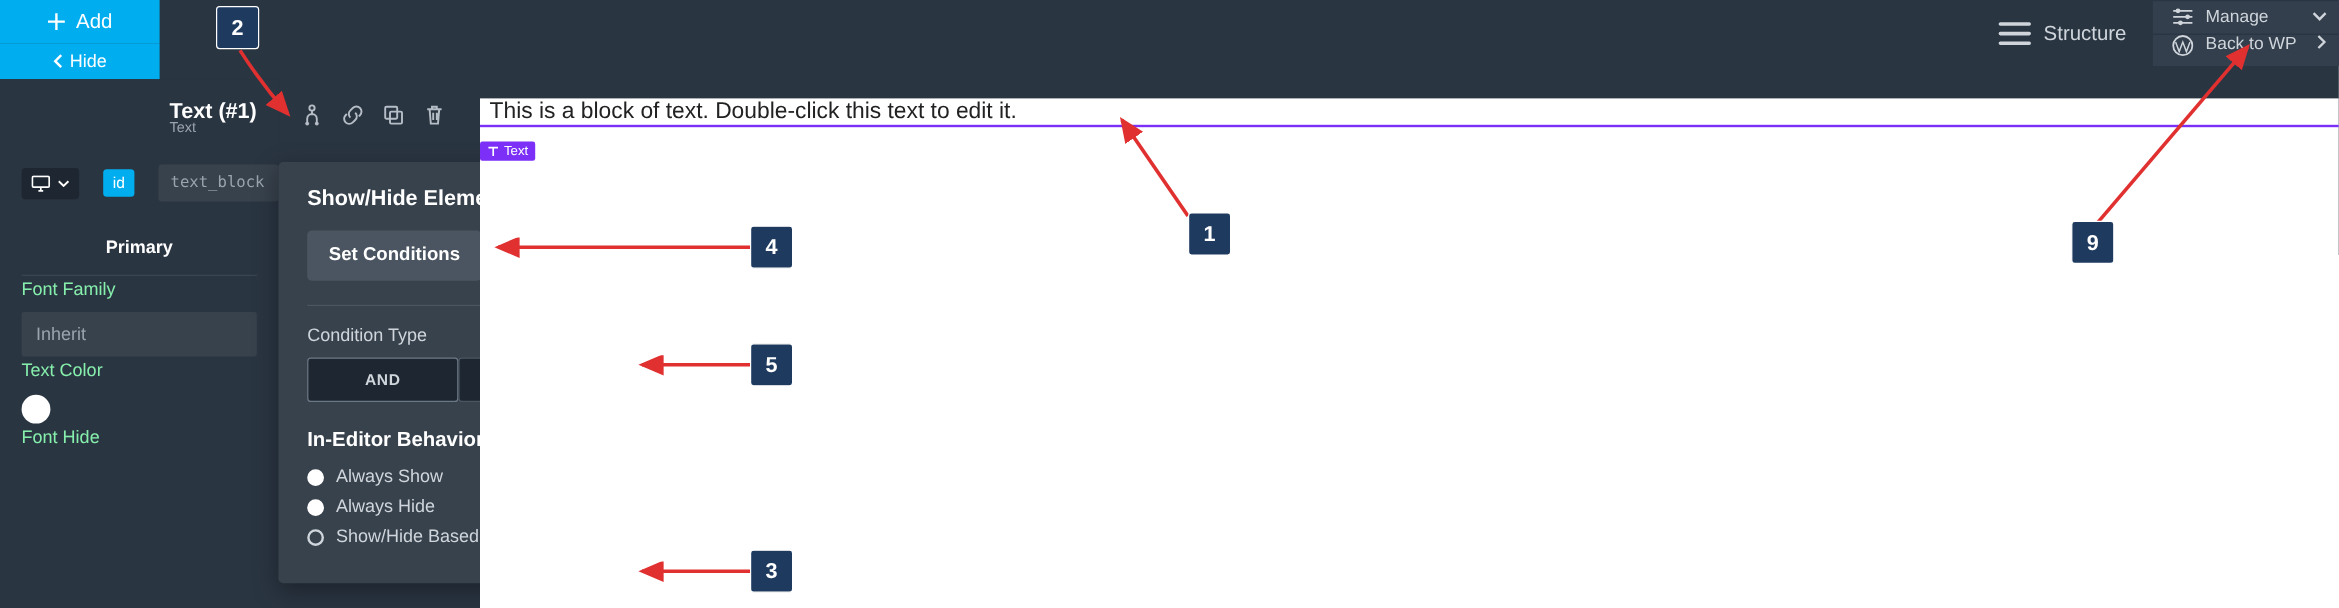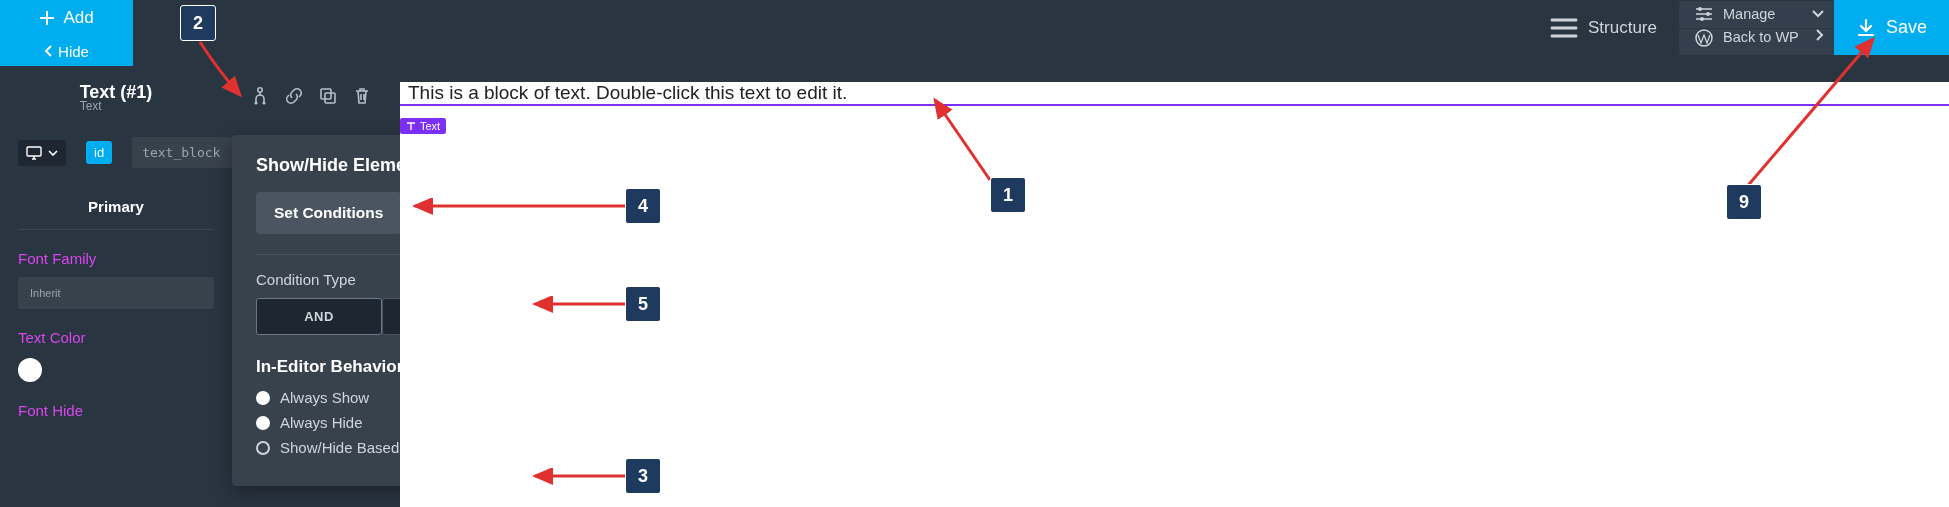--- a/index.html
+++ b/index.html
@@ -21,35 +21,35 @@
 .manage-btn svg.prefix { margin-right: 10px; }
 .manage-btn .chev { position: absolute; right: 10px; }
 .backwp-btn { display: flex; color: #cfd5db; padding: 0 16px; height: 27px; cursor: pointer; font-size: 14.5px; font-weight: 500; width: 155px; position: relative; border-top: 1px solid #2a3542; }
 .backwp-btn svg.prefix { margin-right: 10px; }
 .backwp-btn .chev { position: absolute; right: 10px; }
 .save-btn { background: #00aef0; color: #fff; width: 115px; height: 55px; display: flex; align-items: center; justify-content: center; font-size: 18px; font-weight: 500; cursor: pointer; }
 .save-btn svg { margin-right: 10px; }
 
 
 .sidebar { position: absolute; top: 66px; left: 0; width: 232px; background: #2a3542; padding: 0 18px; color: #cfd5db; }
-.elem-header { display: flex; align-items: center; justify-content: center; padding: 16px 0 10px; }
+.elem-header { display: flex; align-items: center; justify-content: flex-end; padding: 16px 0 10px; }
 .elem-title { color: #fff; font-size: 18px; font-weight: 600; }
 .elem-icons { display: flex; gap: 14px; color: #b5bec7; }
 .elem-icons svg { cursor: pointer; }
 .elem-sub { font-size: 12px; color: #9aa4af; margin-top: -4px; }
 .id-row { display: flex; align-items: center; gap: 20px; margin-top: 14px; }
 .device-sel { background: #1e2731; color: #fff; border-radius: 3px; padding: 6px 8px; display: flex; align-items: center; gap: 6px; cursor: pointer; }
 .id-badge { background: #00aef0; color: #fff; border-radius: 3px; padding: 4px 8px; font-size: 13px; font-weight: 500; cursor: pointer; }
 .id-input { background: #38424d; color: #9aa4af; border: none; border-radius: 3px; padding: 8px 10px; font-size: 13px; width: 100px; font-family: monospace; }
 
 .tabs-row { display: flex; margin-top: 18px; border-bottom: 1px solid #3a4550; }
 .tab { flex: 1; text-align: center; color: #fff; font-size: 15px; font-weight: 600; padding: 12px 0 14px; cursor: pointer; }
 
-.prop-label { color: #d946ef; font-size: 15px; margin-top: 20px; }
-.prop-input { width: 100%; background: #38424d; border: none; border-radius: 2px; padding: 10px 12px; color: #9aa4af; font-size: 11px; margin-top: 10px; }
+.prop-label { color: #86efac; font-size: 15px; margin-top: 3px; }
+.prop-input { width: 100%; background: #38424d; border: none; border-radius: 2px; padding: 10px 12px; color: #9aa4af; font-size: 15px; margin-top: 10px; }
 .color-swatch { width: 24px; height: 24px; border-radius: 50%; background: #fff; margin-top: 12px; cursor: pointer; }
 
 
 .popover { position: absolute; top: 135px; left: 232px; width: 300px; background: #38424d; border-radius: 4px; padding: 20px 24px 22px; color: #cfd5db; box-shadow: 0 6px 20px rgba(0,0,0,.35); }
 .popover-title { color: #fff; font-size: 18px; font-weight: 700; margin-bottom: 16px; }
 .set-cond-btn { background: #4a5561; color: #fff; border-radius: 4px; padding: 12px 18px; font-size: 15.5px; font-weight: 600; cursor: pointer; display: inline-block; }
 .divider { height: 1px; background: #4a5561; margin: 20px 0 16px; }
 .pop-label { font-size: 15px; color: #cfd5db; margin-bottom: 10px; }
 .toggle-row { display: flex; }
 .toggle-btn { flex: 1; background: #1e2731; border: 1px solid #4a5561; color: #cfd5db; text-align: center; padding: 10px 0; font-size: 13px; font-weight: 600; border-radius: 3px; cursor: pointer; letter-spacing: .5px; }
@@ -112,26 +112,20 @@
         <svg class="prefix" width="18" height="18" viewBox="0 0 18 18">
             <circle cx="9" cy="9" r="8" stroke="#cfd5db" stroke-width="1.5" fill="none"></circle>
             <path d="M3 6l3 8 3-8 3 8 3-8" stroke="#cfd5db" stroke-width="1.2" fill="none"></path>
           </svg>
         <span>Back to WP</span>
         <svg class="chev" width="8" height="12" viewBox="0 0 8 12">
             <path d="M1 1l5 5-5 5" stroke="#cfd5db" stroke-width="2" fill="none"></path>
           </svg>
       </div>
     </div>
-    <div class="save-btn">
-      <svg width="20" height="20" viewBox="0 0 20 20">
-          <path d="M10 2v11M5 8l5 5 5-5M3 17h14" stroke="#fff" stroke-width="2.2" fill="none" stroke-linecap="round"></path>
-        </svg>
-      <span>Save</span>
-    </div>
   </div>
 </div>
 
 <div class="sidebar">
   <div class="elem-header">
     <div>
       <div class="elem-title">Text (#1)</div>
       <div class="elem-sub">Text</div>
     </div>
   </div>

